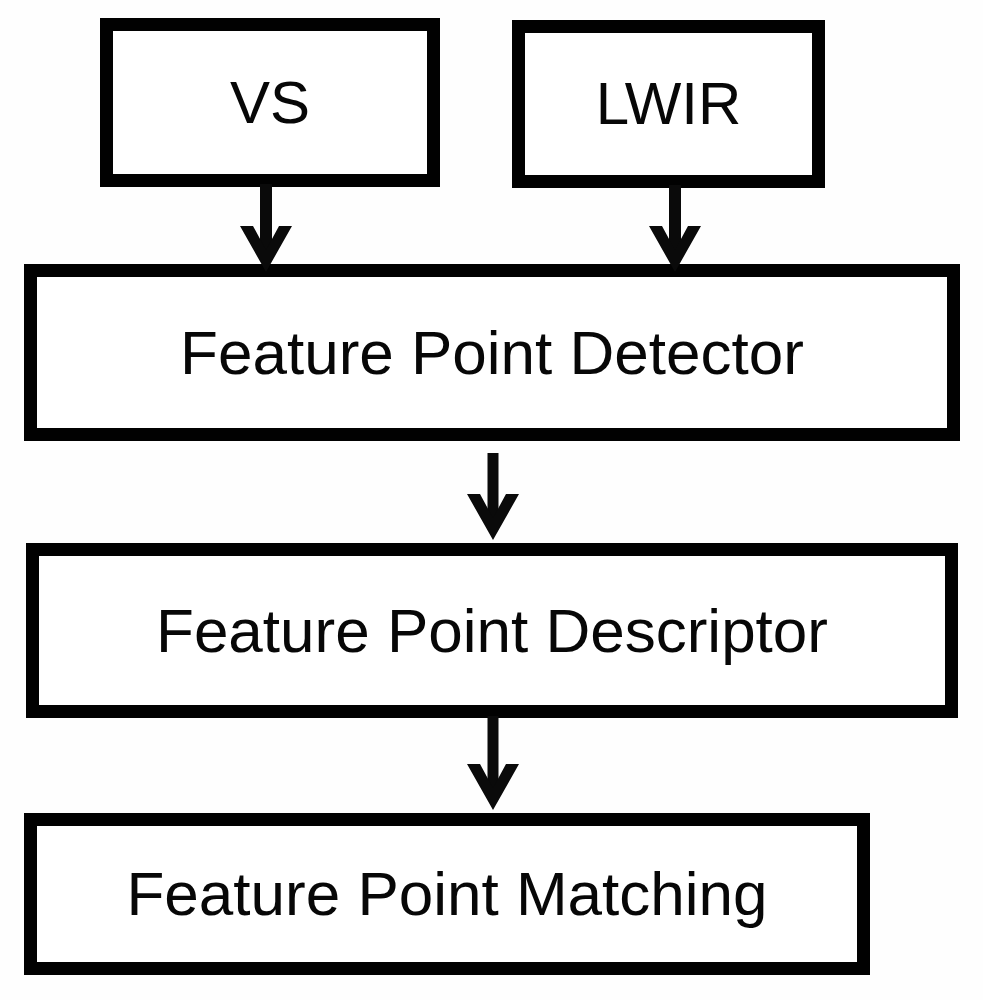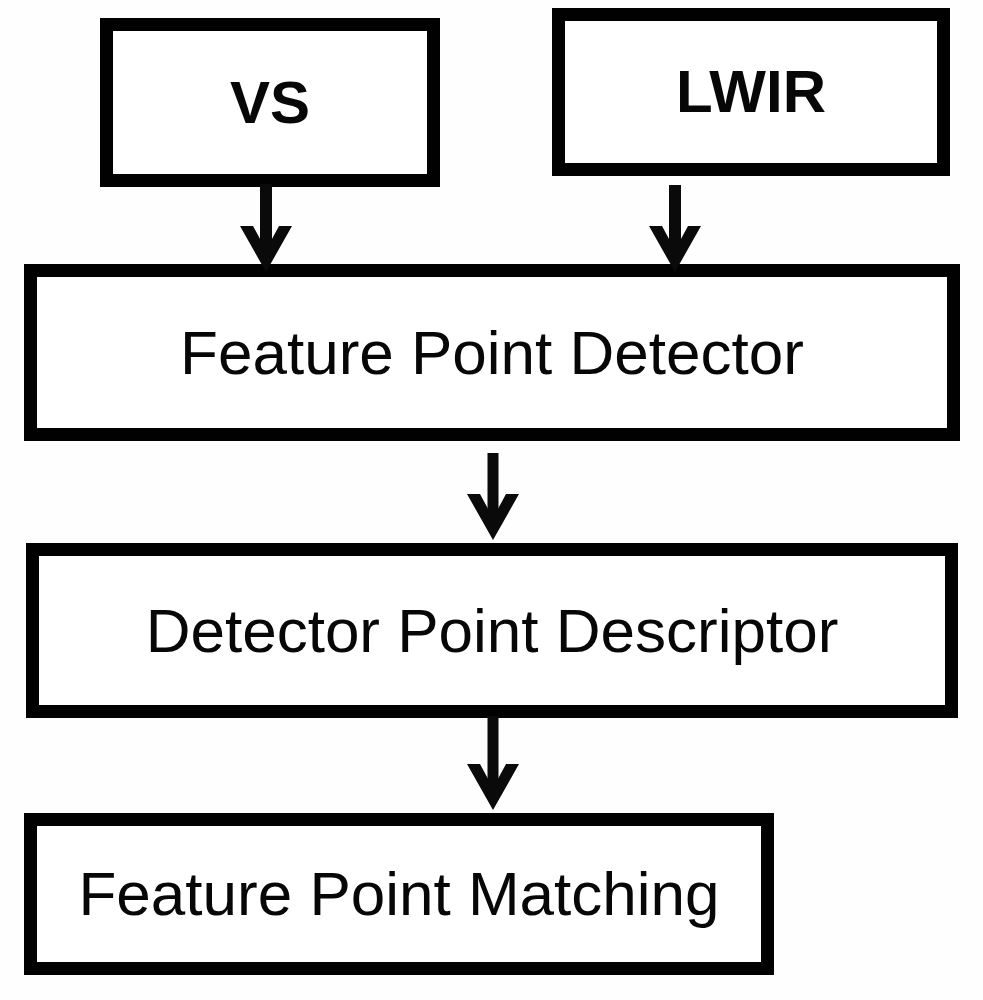--- a/index.html
+++ b/index.html
@@ -22,21 +22,20 @@
     background: #ffffff;
     display: flex;
     align-items: center;
     justify-content: center;
     color: #070707;
     text-align: center;
     line-height: 1;
   }
   .node-small {
     font-size: 60px;
-    font-weight: bold;
   }
   .node-wide {
     font-size: 62px;
   }
   .arrows {
     position: absolute;
     left: 0;
     top: 0;
     width: 983px;
     height: 1000px;
@@ -49,33 +48,33 @@
 </style>
 </head>
 <body>
 
 <div class="canvas">
 
   <div class="node node-small" style="left:100px; top:18px; width:340px; height:169px;">
     <span>VS</span>
   </div>
 
-  <div class="node node-small" style="left:512px; top:8px; width:398px; height:168px;margin-left:40px;">
+  <div class="node node-small" style="left:512px; top:20px; width:313px; height:168px;">
     <span>LWIR</span>
   </div>
 
   <div class="node node-wide" style="left:24px; top:264px; width:936px; height:177px;">
     <span>Feature Point Detector</span>
   </div>
 
   <div class="node node-wide" style="left:26px; top:543px; width:932px; height:175px;">
-    <span>Detector Point Descriptor</span>
+    <span>Feature Point Descriptor</span>
   </div>
 
-  <div class="node node-wide" style="left:24px; top:813px; width:750px; height:162px;">
+  <div class="node node-wide" style="left:24px; top:813px; width:846px; height:162px;">
     <span>Feature Point Matching</span>
   </div>
 
   <svg class="arrows" viewBox="0 0 983 1000">
 
     <g>
       <rect class="arrow-shape" x="260" y="184" width="12" height="72"></rect>
       <polygon class="arrow-shape" points="240,226 266,272 292,226 279,226 266,250 253,226"></polygon>
     </g>
 

